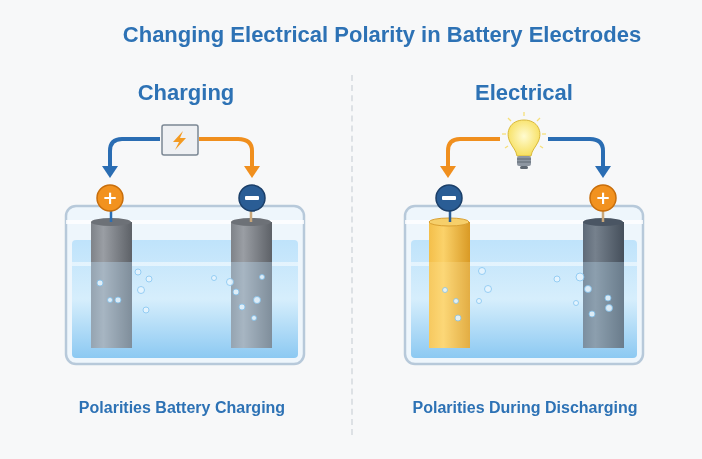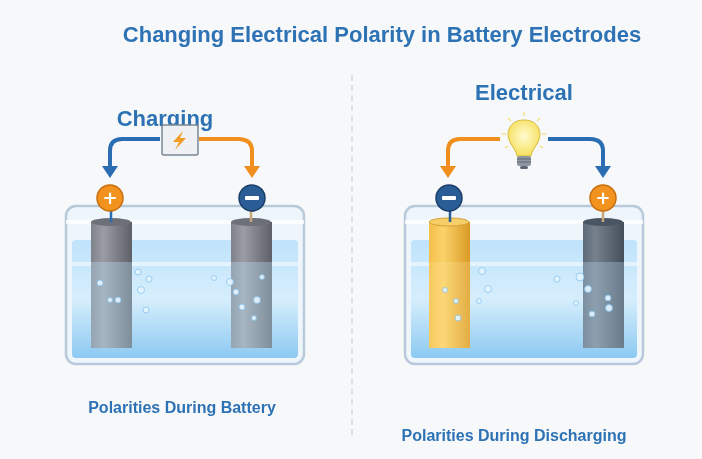--- a/index.html
+++ b/index.html
@@ -7,21 +7,21 @@
   .title{position:absolute;left:0;width:702px;top:22px;text-align:center;color:#2d72b5;font-size:22px;font-weight:bold;padding-left:62px;box-sizing:border-box;}
   .sub{position:absolute;top:80px;color:#2d72b5;font-size:22px;font-weight:bold;text-align:center;width:200px;}
   .cap{position:absolute;top:399px;color:#2d72b5;font-size:16px;font-weight:bold;text-align:center;width:300px;}
   .divider{position:absolute;left:351px;top:75px;height:360px;border-left:2px dashed #dde1e5;}
   svg{position:absolute;left:0;top:0;}
 </style>
 </head>
 <body>
 
 <div class="title">Changing Electrical Polarity in Battery Electrodes</div>
-<div class="sub" style="left:65px;margin-top:26px;">Charging</div>
+<div class="sub" style="left:86px;">Charging</div>
 <div class="sub" style="left:424px;">Electrical</div>
 <div class="divider"></div>
 
 <svg width="702" height="459" viewBox="0 0 702 459">
   <defs>
     <linearGradient id="water" x1="0" y1="0" x2="0" y2="1">
       <stop offset="0" stop-color="#bfe3fb"></stop>
         <stop offset="0.5" stop-color="#d6eefc"></stop>
         <stop offset="1" stop-color="#8cc9f2"></stop>
     </linearGradient>
@@ -146,14 +146,14 @@
         <circle cx="580" cy="277" r="4"></circle>
         <circle cx="588" cy="289" r="3.5"></circle>
       <circle cx="608" cy="298" r="3"></circle>
         <circle cx="609" cy="308" r="3.5"></circle>
         <circle cx="592" cy="314" r="3"></circle>
       <circle cx="576" cy="303" r="2.5"></circle>
     </g>
   </g>
 </svg>
 
-<div class="cap" style="left:32px;">Polarities During Battery</div>
-<div class="cap" style="left:364px;margin-top:28px;">Polarities During Discharging</div>
+<div class="cap" style="left:32px;">Polarities Battery Charging</div>
+<div class="cap" style="left:375px;">Polarities During Discharging</div>
 
 </body></html>

